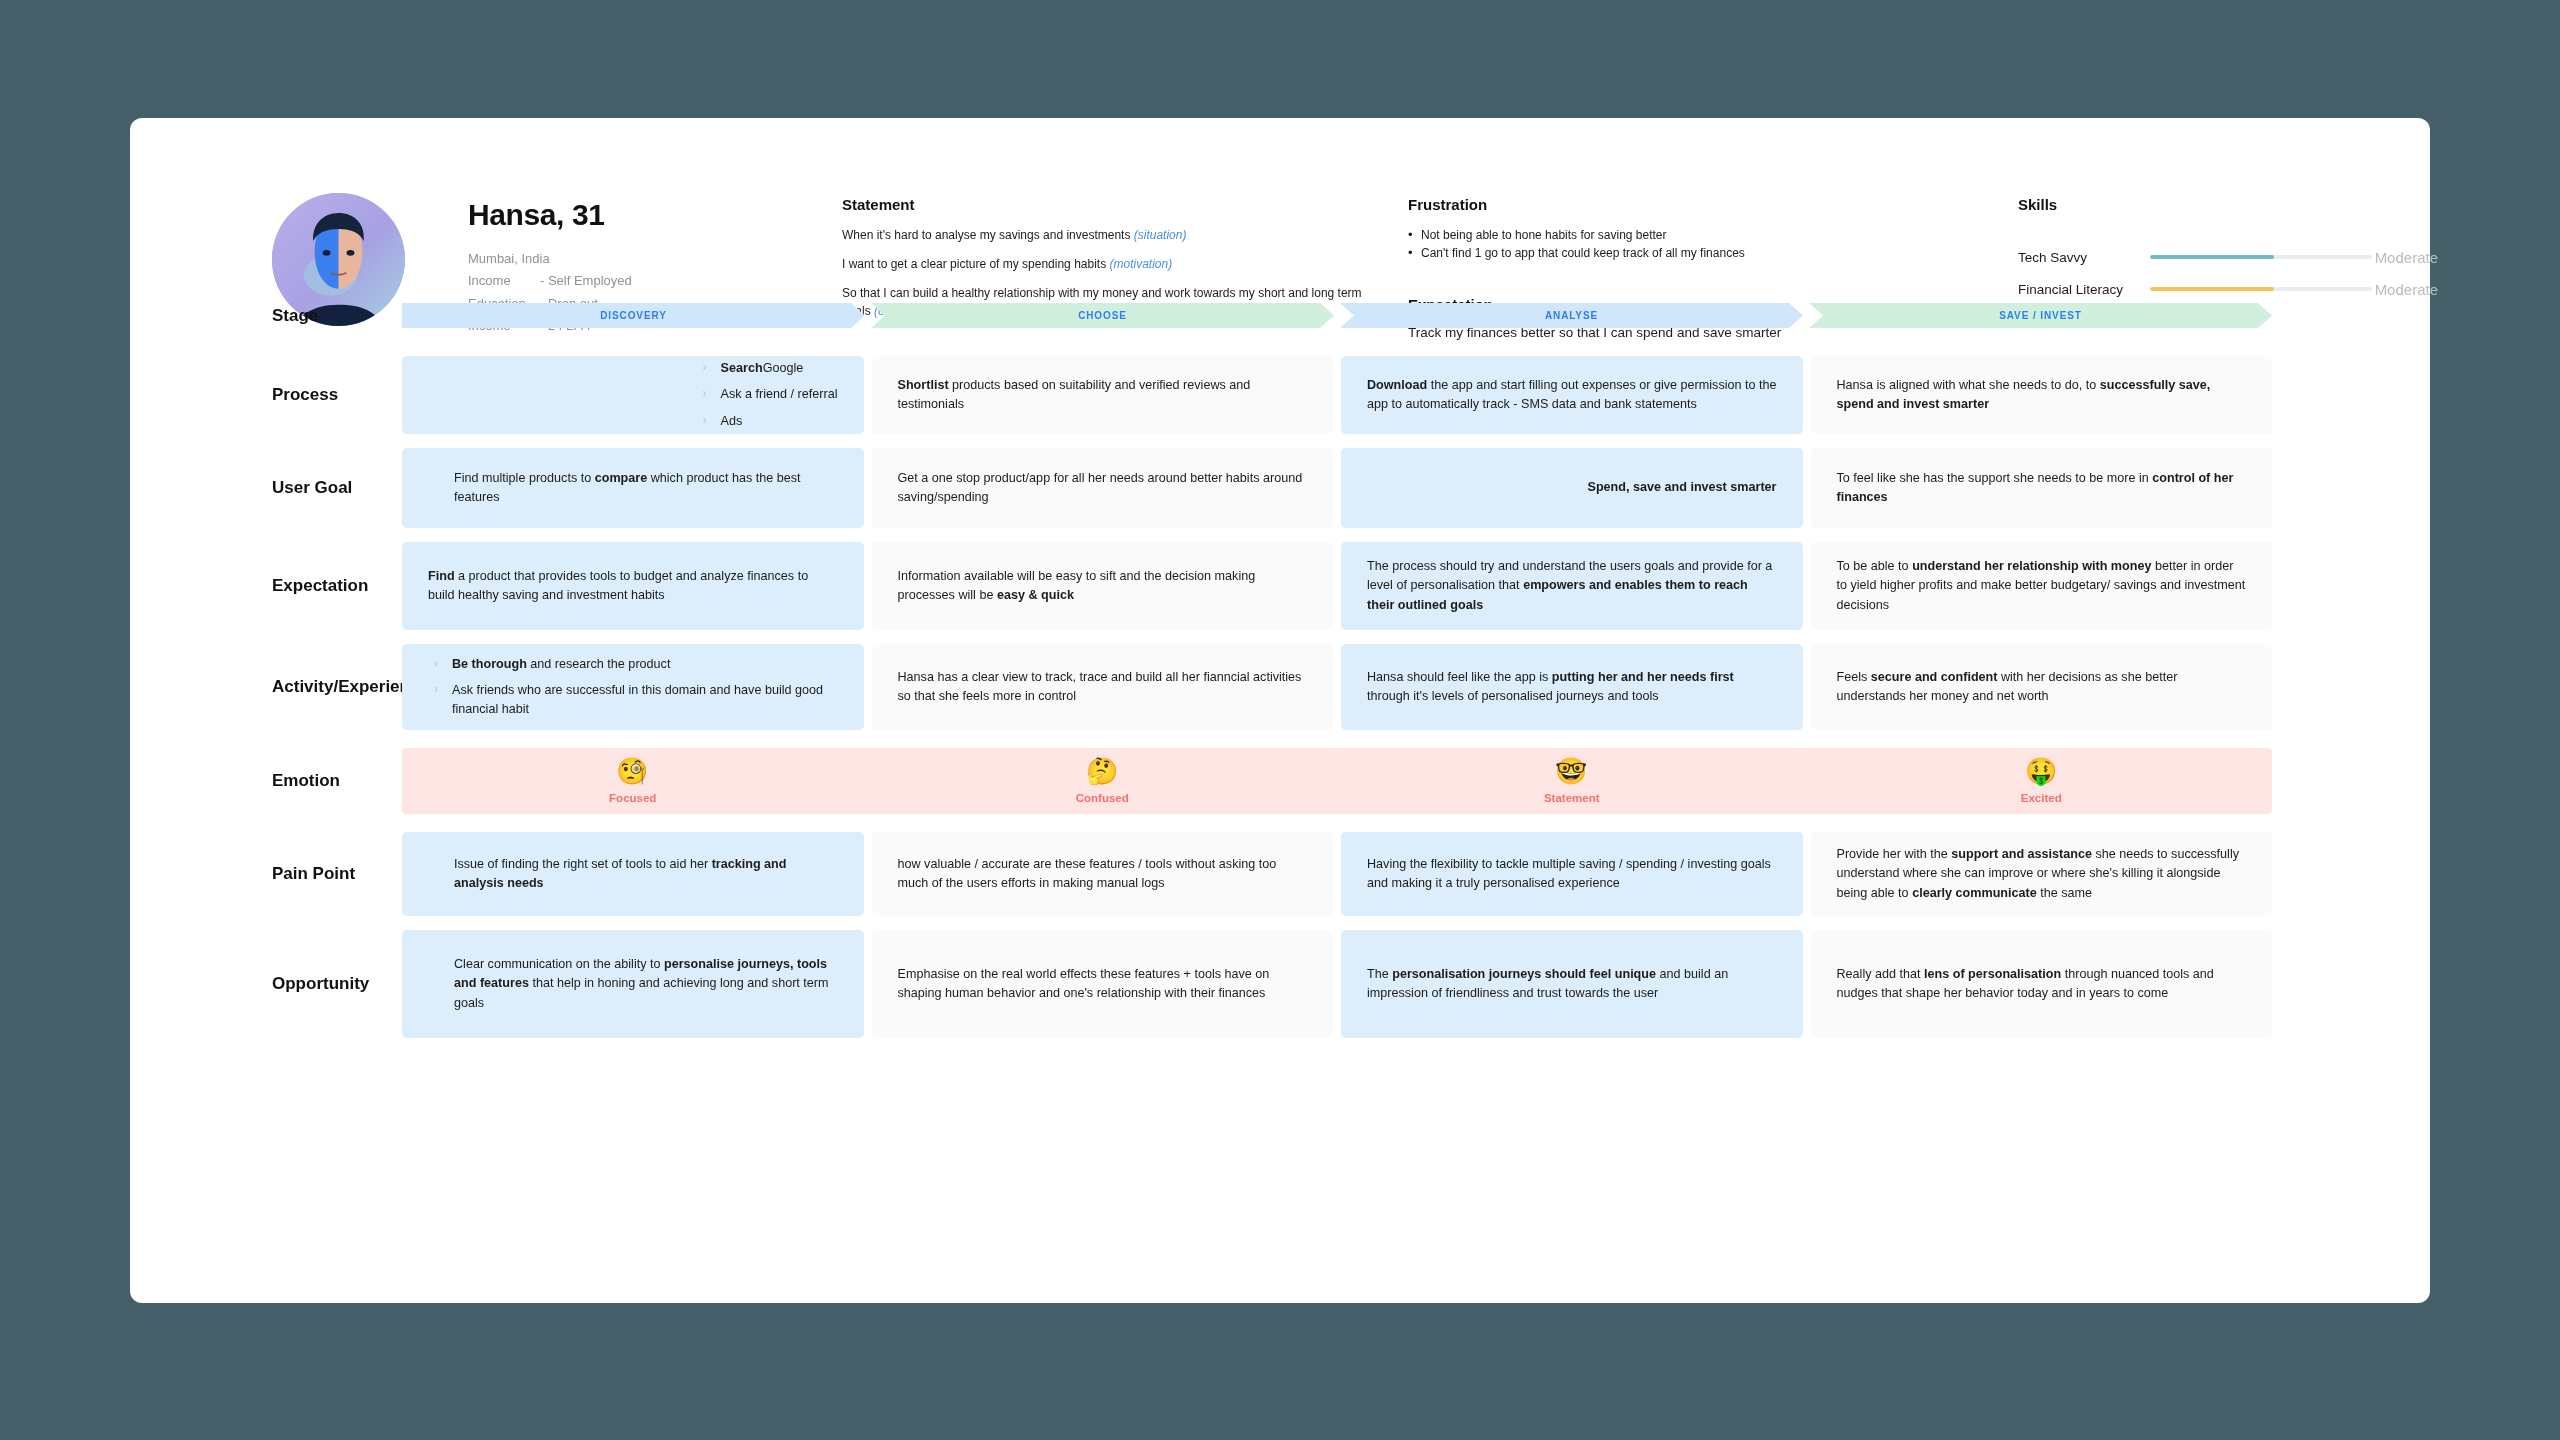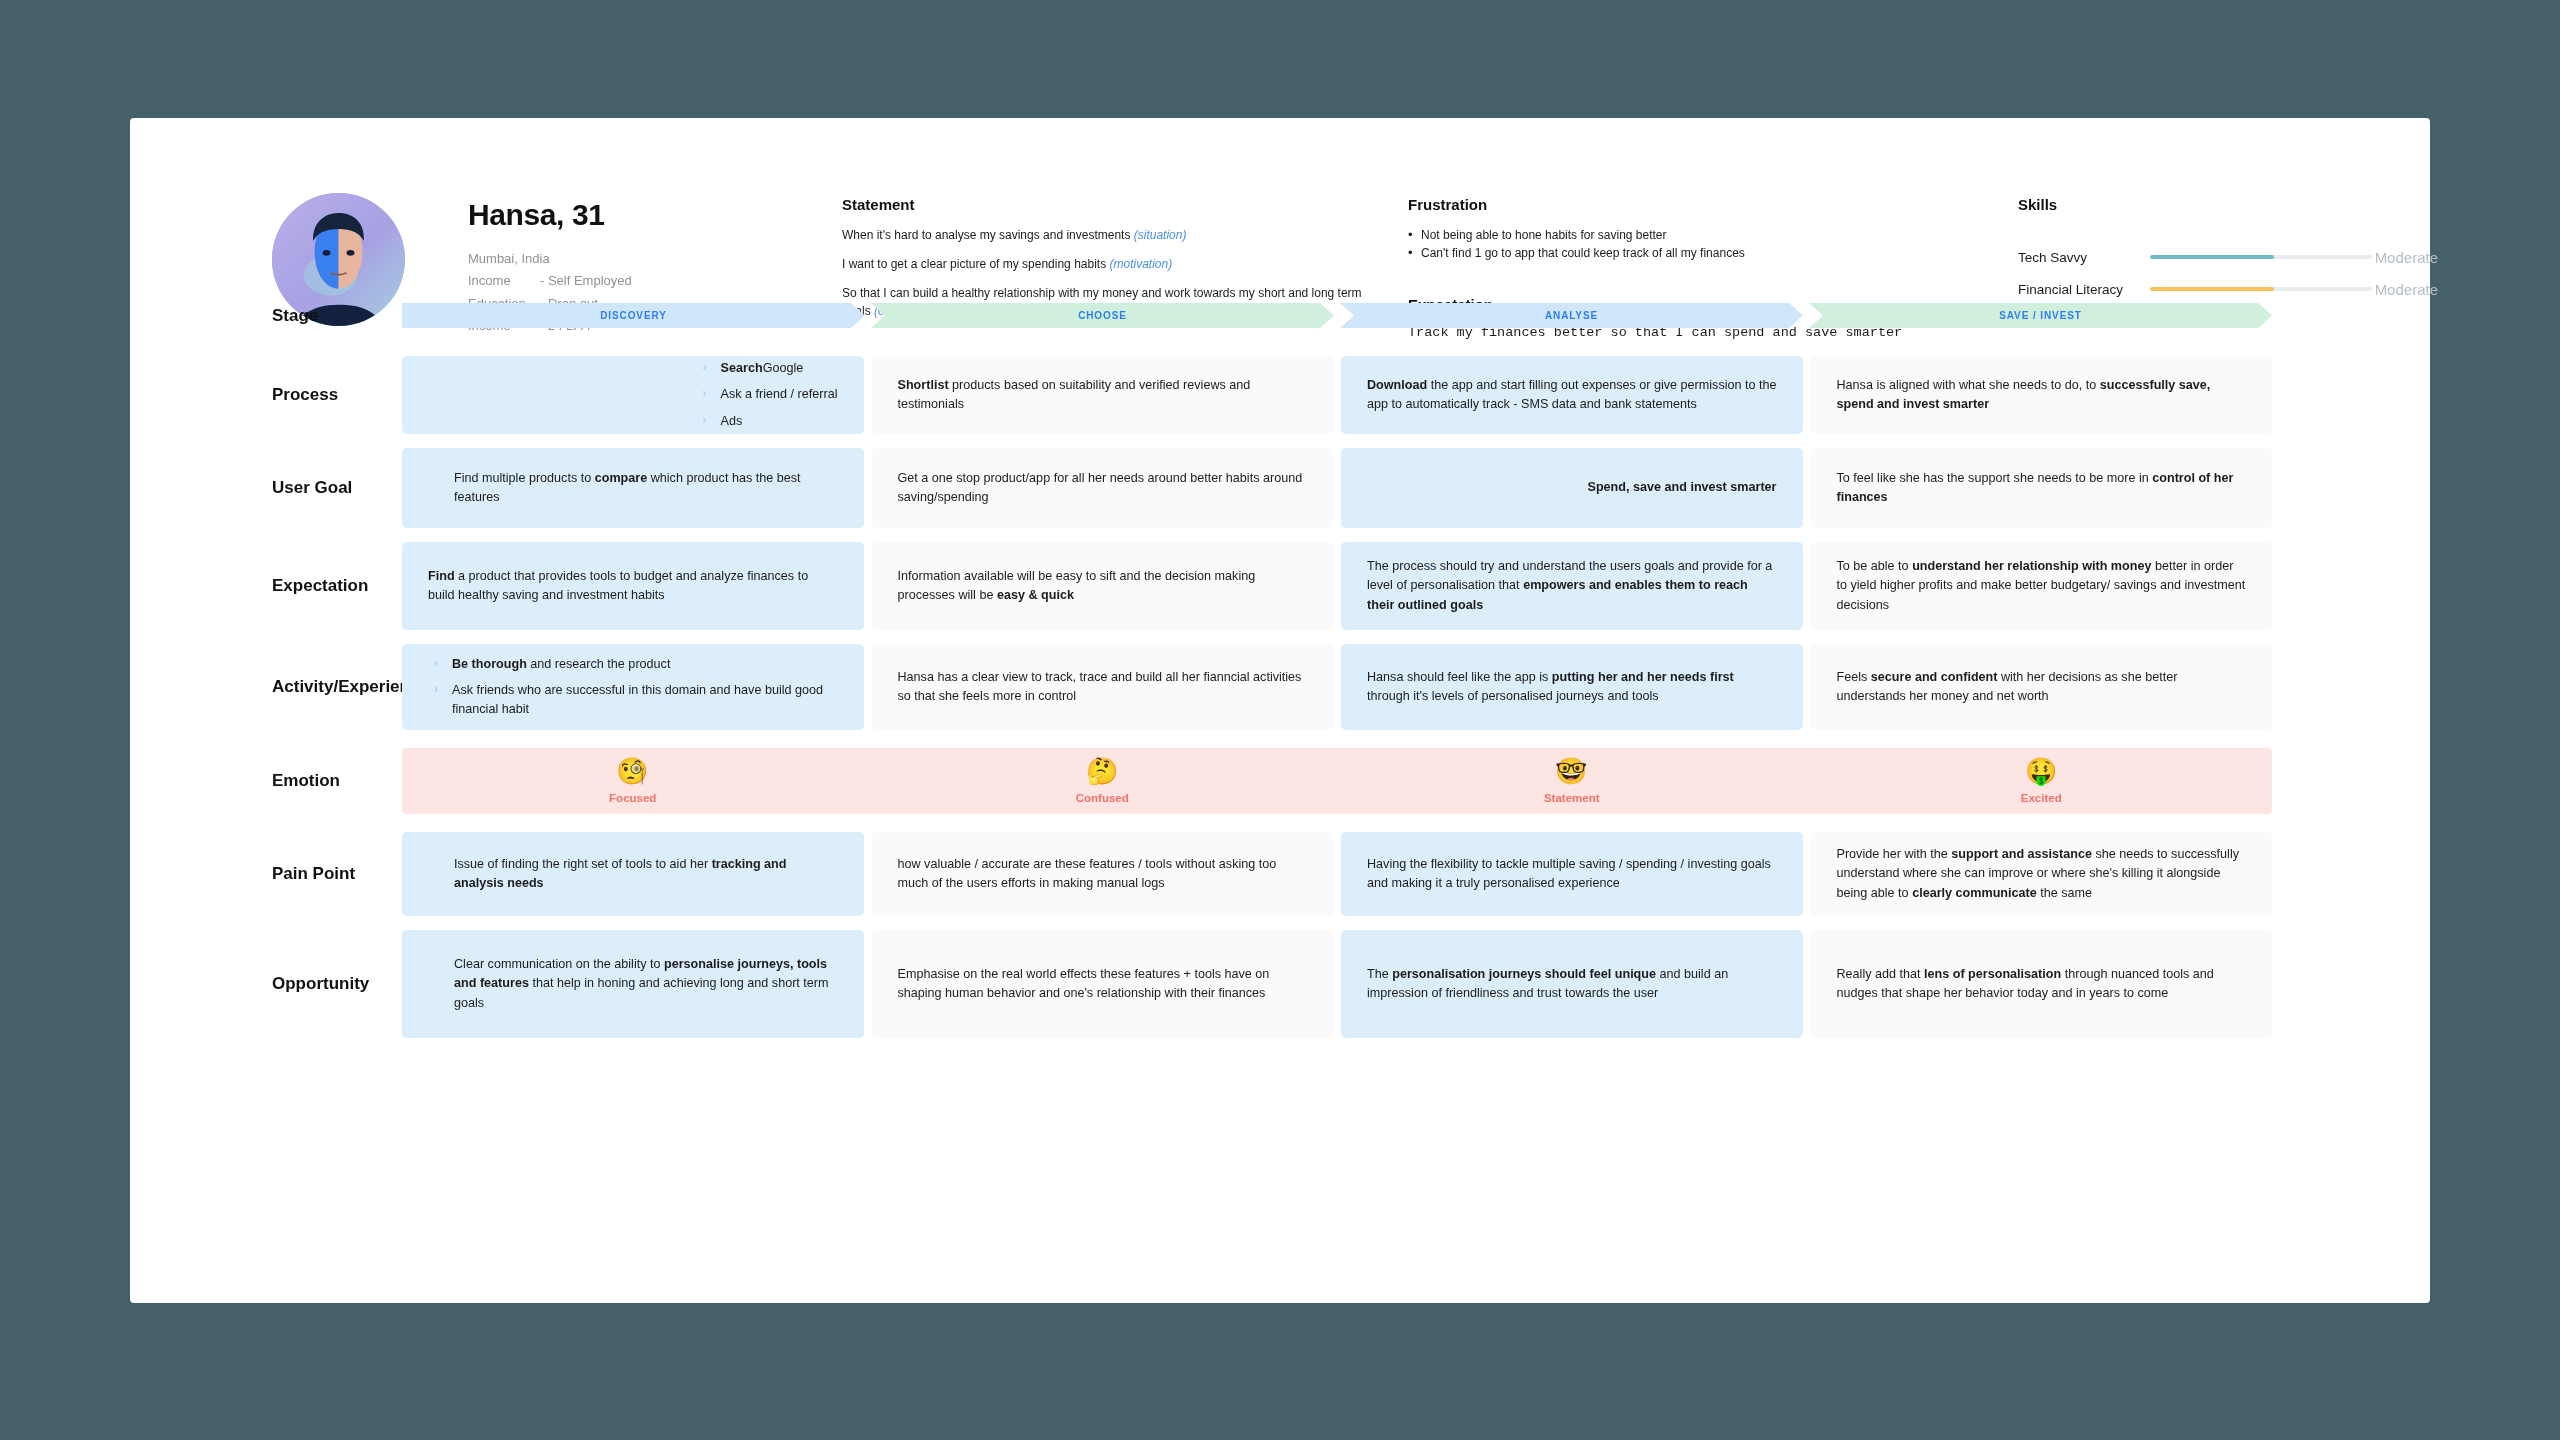--- a/index.html
+++ b/index.html
@@ -9,21 +9,21 @@
     background: #466069;
     font-family: "Liberation Sans", sans-serif;
     overflow: hidden;
   }
 
   .card {
     position: absolute;
     left: 130px; top: 118px;
     width: 2300px; height: 1185px;
     background: #ffffff;
-    border-radius: 4px;
+    border-radius: 12px;
   }
 
   
   .persona {
     position: absolute;
     left: 0; top: 0; right: 0; height: 215px;
   }
   .avatar {
     position: absolute;
     left: 142px; top: 75px;
@@ -213,21 +213,21 @@
     <div class="blk blk-frustration">
       <h4>Frustration</h4>
       <ul>
         <li>Not being able to hone habits for saving better</li>
         <li>Can't find 1 go to app that could keep track of all my finances</li>
       </ul>
     </div>
 
     <div class="blk-expect">
       <h4 style="font-size:15px;font-weight:bold;color:#111;margin-bottom:10px;">Expectation</h4>
-      <p style="font-size:13.5px;color:#1c1c1c;line-height:1.5;font-family:Liberation Mono, monospace;">Track my finances better so that I can spend and save smarter</p>
+      <p style="font-size:13.5px;color:#1c1c1c;line-height:1.5;">Track my finances better so that I can spend and save smarter</p>
     </div>
 
     <div class="blk blk-skills">
       <h4>Skills</h4>
       <div class="skill-rows">
         <div class="skill">
           <span class="sname">Tech Savvy</span>
           <span class="track">
             <span class="fill" id="fill0" style="width: 56%; background: rgb(111, 184, 196);"></span>
           </span>

